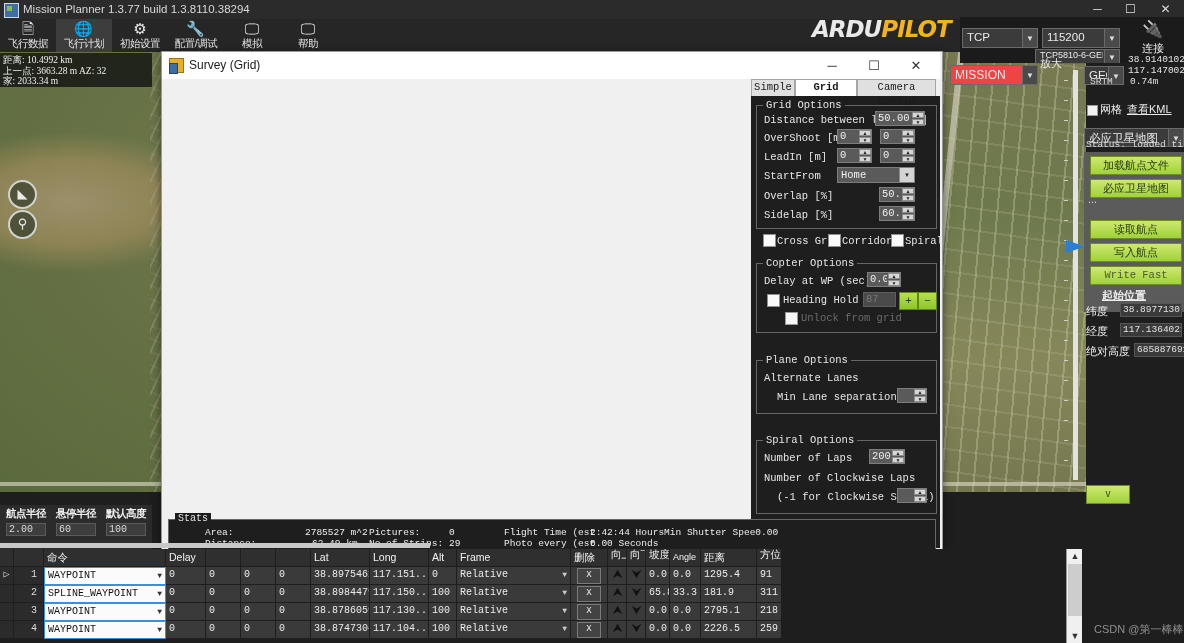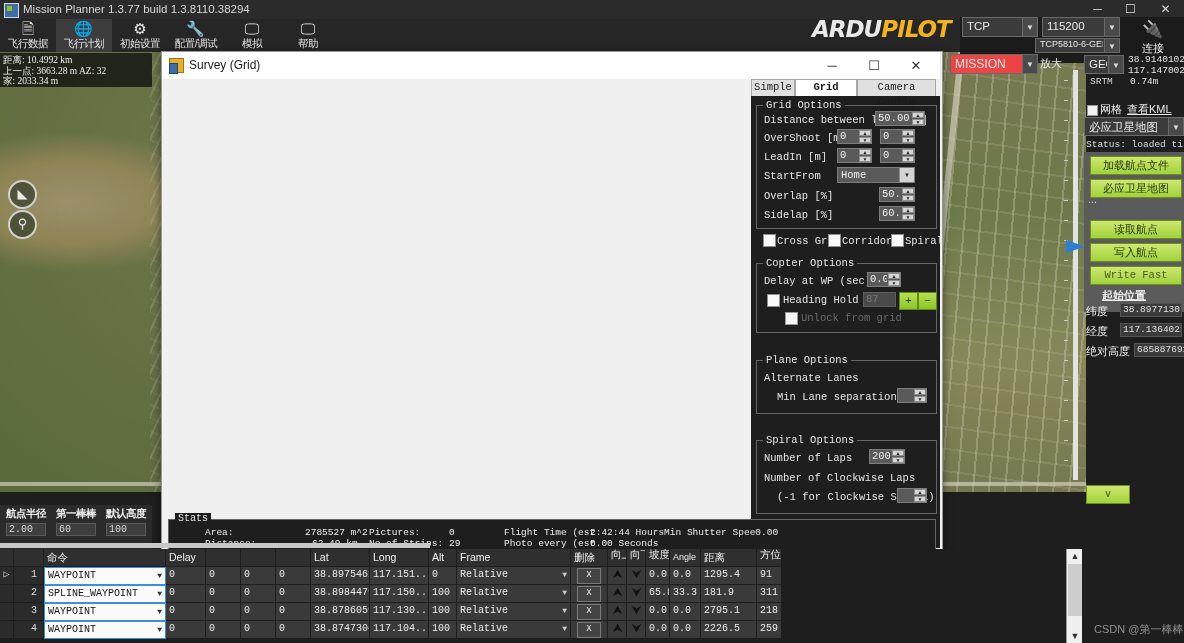--- a/index.html
+++ b/index.html
@@ -17,21 +17,21 @@
   .tbtn{top:0;height:33px;width:56px;text-align:center;}
   .tbtn.sel{background:#3d3d3d;}
   .tbtn .gl{display:block;height:18px;line-height:19px;font-size:15px;color:#e9e9e9;}
   .tbtn .lb{display:block;font-size:10.5px;color:#e4e4e4;line-height:12px;letter-spacing:-0.5px;}
   
   #logo{left:812px;top:17px;width:152px;height:25px;font-family:"DejaVu Sans",sans-serif;font-weight:bold;font-style:italic;font-size:23px;letter-spacing:-1px;line-height:25px;}
   #logo .w{color:#e9e9e9;}
   #logo .y{color:#f5b31b;}
   
   #connstrip{left:960px;top:17px;width:224px;height:46px;background:#1b1b1b;}
-  .combo{background:#3b3b3b;border:1px solid #6a6a6a;color:#eaeaea;font-size:11.5px;box-sizing:border-box;}
+  .combo{background:#3b3b3b;border:1px solid #6a6a6a;color:#eaeaea;font-size:11.5px;box-sizing:border-box;margin-top:11px;}
   .combo .cv{position:absolute;left:4px;top:2px;right:16px;overflow:hidden;white-space:nowrap;}
   .combo .ar{position:absolute;right:0;top:0;bottom:0;width:14px;background:#4a4a4a;border-left:1px solid #6a6a6a;text-align:center;font-size:8px;color:#ddd;}
   .combo .ar:after{content:"\25BC";position:absolute;left:0;right:0;top:50%;transform:translateY(-50%);}
   #cb-proto{left:962px;top:17px;width:76px;height:20px;}
   #cb-baud{left:1042px;top:17px;width:78px;height:20px;}
   #cb-port{left:1035px;top:38px;width:85px;height:15px;font-size:9px;}
   #cb-port .cv{top:0;}
   #connect-btn{left:1124px;top:17px;width:58px;height:46px;text-align:center;}
   #connect-btn .plug{display:block;height:24px;line-height:26px;font-size:17px;color:#dcdcdc;}
   #connect-btn .lb{display:block;font-size:11px;color:#ededed;}
@@ -436,21 +436,21 @@
   <span class="vv" style="left:48px;width:52px">685887691</span>
 </div>
 <div class="abs" id="vbtn">v</div>
 
 <div class="abs" id="wpparams">
   <div class="abs wpp" style="left:2px">
     <span class="lb">航点半径</span>
     <span class="vv">2.00</span>
   </div>
   <div class="abs wpp" style="left:52px">
-    <span class="lb">第一棒棒</span>
+    <span class="lb">悬停半径</span>
     <span class="vv">60</span>
   </div>
   <div class="abs wpp" style="left:102px">
     <span class="lb">默认高度</span>
     <span class="vv">100</span>
   </div>
 </div>
 
 <div class="abs" id="survey">
 

